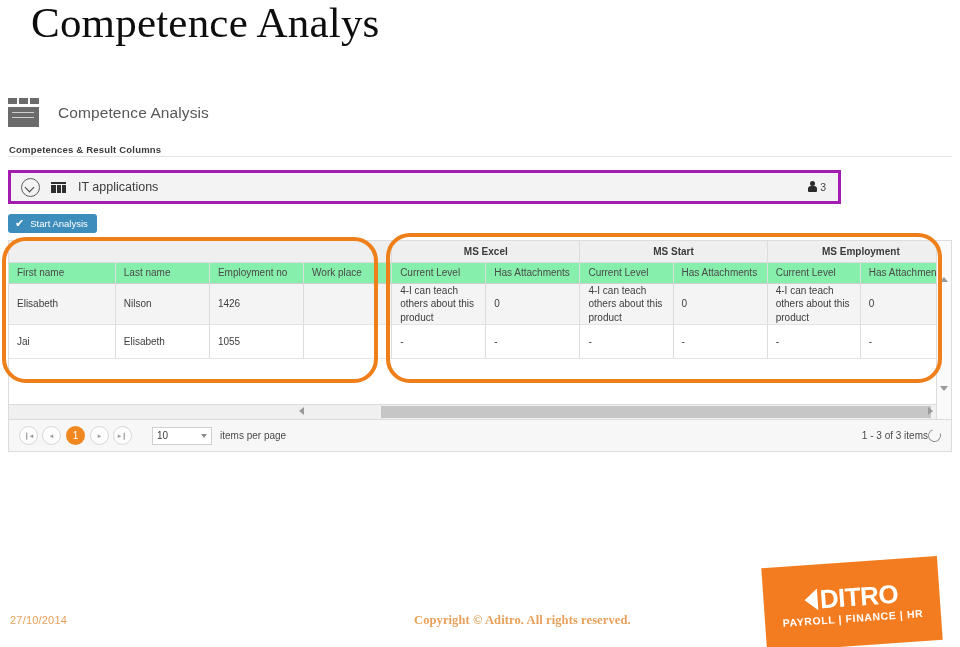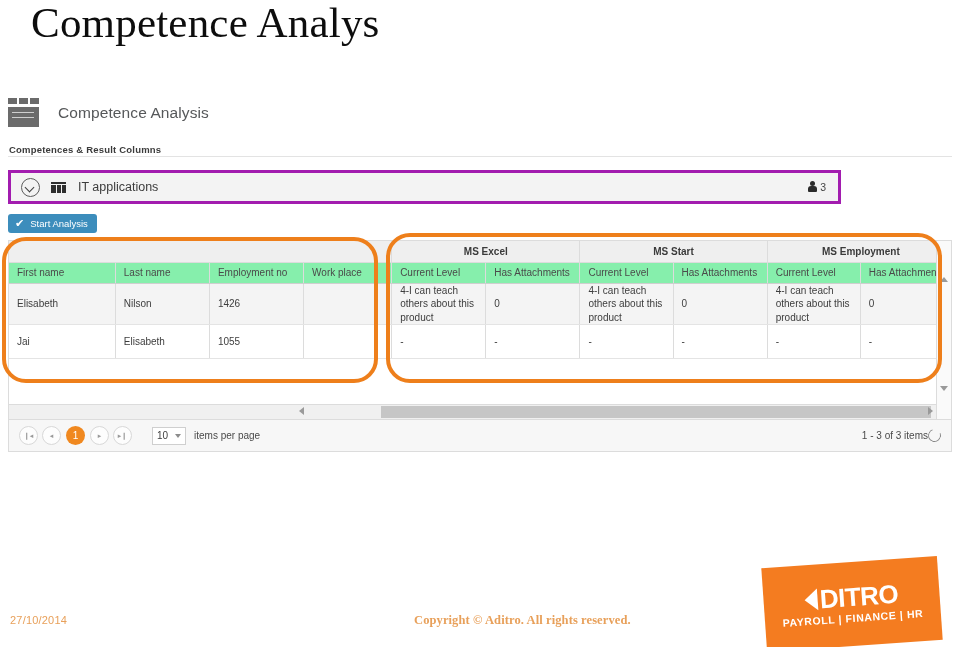--- a/index.html
+++ b/index.html
@@ -145,21 +145,21 @@
   .pg-btn span{
     position:absolute;left:0;right:0;top:0;bottom:0;display:flex;align-items:center;justify-content:center;
     font-size:7px;color:#9a9a9a;line-height:1;
   }
   .pg-cur{
     width:19px;height:19px;border-radius:50%;background:#f0881f;color:#fff;
     display:flex;align-items:center;justify-content:center;font-size:10px;
     margin:0 5px 0 1px;flex:none;cursor:pointer;
   }
   .pg-select{
-    margin-left:16px;width:34px;height:18px;border:1px solid #cfcfcf;background:#fff;
+    margin-left:16px;width:60px;height:18px;border:1px solid #cfcfcf;background:#fff;
     display:flex;align-items:center;justify-content:space-between;padding:0 4px;
     font-size:10px;color:#3d3d3d;box-sizing:border-box;cursor:pointer;
   }
   .pg-select .cv{width:0;height:0;border-left:3px solid transparent;border-right:3px solid transparent;border-top:4px solid #8c8c8c;}
   .pg-ipp{margin-left:8px;font-size:10px;color:#4a4a4a;}
   .pg-right{margin-left:auto;display:flex;align-items:center;gap:0;font-size:10px;color:#4a4a4a;text-align:right;}
   .refresh{
     width:11px;height:11px;border:1.4px solid #8a8a8a;border-radius:50%;
     border-top-color:transparent;transform:rotate(25deg);
   }

